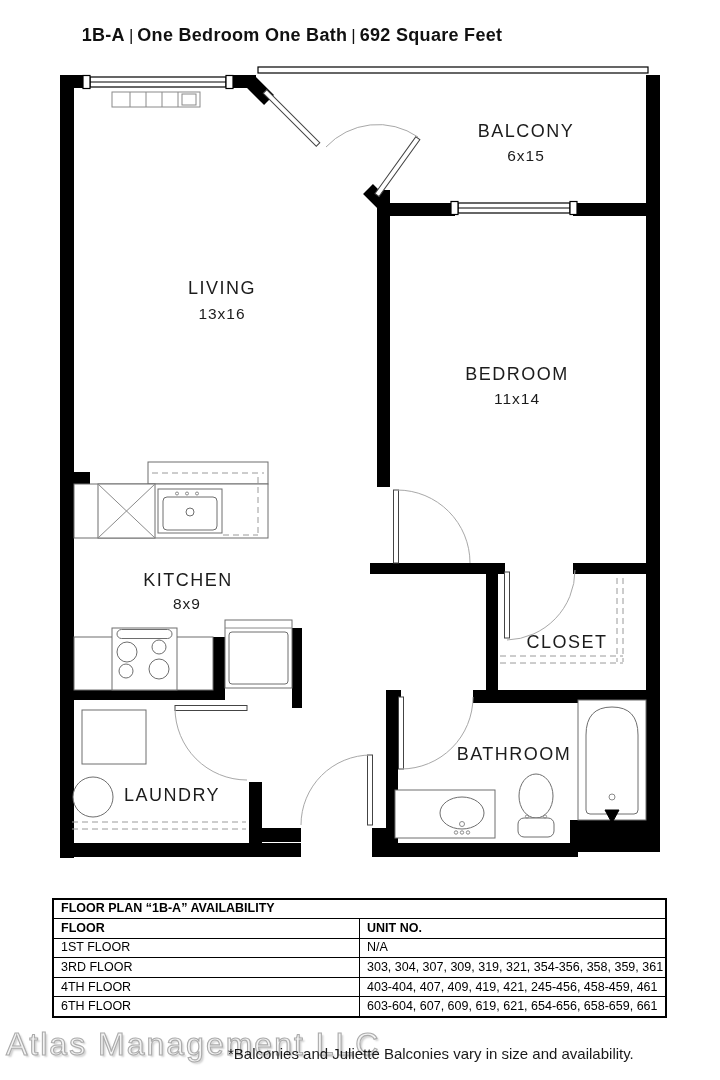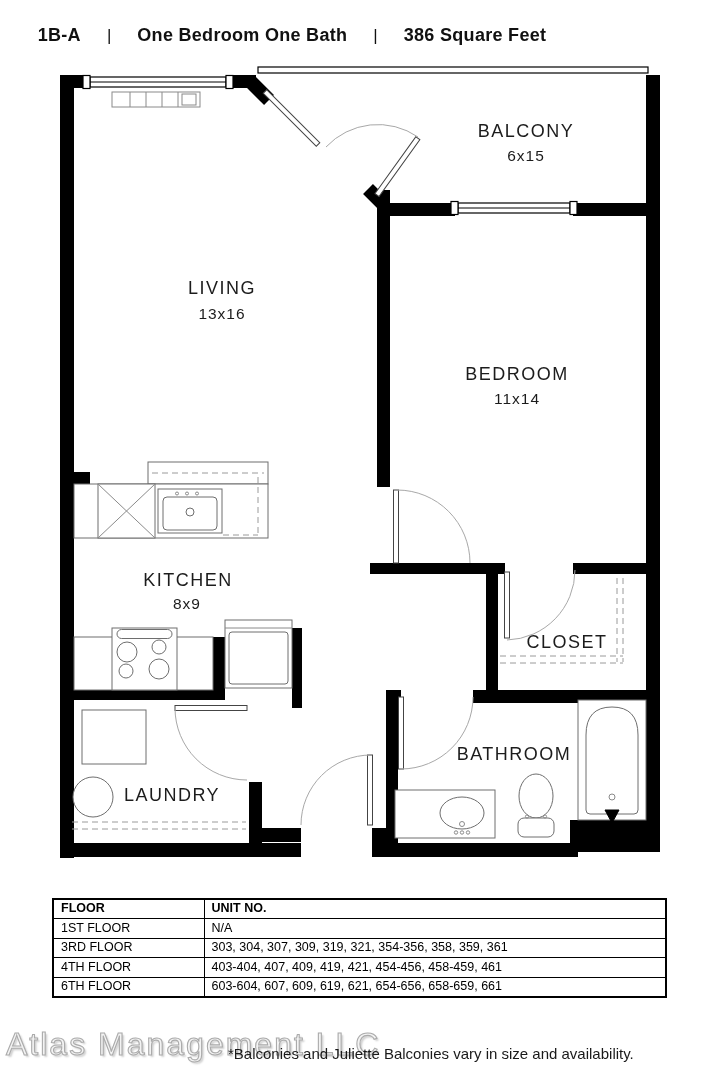--- a/index.html
+++ b/index.html
@@ -1,20 +1,20 @@
 <!DOCTYPE html>
 <html><head>
 <meta charset="utf-8">
 <style>
   * { margin:0; padding:0; box-sizing:border-box; }
   html,body { width:720px; height:1080px; background:#ffffff; font-family:"Liberation Sans", sans-serif; }
   #page { position:relative; width:720px; height:1080px; background:#fff; overflow:hidden; }
 
   
-  .title-bar { position:absolute; top:25px; left:0; width:584px; display:flex; justify-content:center; align-items:baseline; gap:26px; }
+  .title-bar { position:absolute; top:25px; left:0; width:584px; display:flex; justify-content:center; align-items:baseline; gap:4px; }
   .title-bar .t-bold { font-size:18px; font-weight:bold; color:#111; letter-spacing:.3px; }
   .title-bar .t-sep  { font-size:17px; font-weight:400; color:#111; }
 
   
   #plan { position:absolute; top:60px; left:0; }
   .walls        { fill:#000; stroke:none; }
   .wall-line    { stroke:#000; stroke-width:14; fill:none; }
   .win          { fill:#fff; stroke:#000; stroke-width:1.2; }
   .win-mid      { stroke:#000; stroke-width:1; }
   .door-leaf    { fill:#fff; stroke:#444; stroke-width:1; }
@@ -39,21 +39,21 @@
 </head>
 <body>
 
 <div id="page">
 
   <div class="title-bar">
     <span class="t-bold">1B-A</span>
     <span class="t-sep">|</span>
     <span class="t-bold">One Bedroom One Bath</span>
     <span class="t-sep">|</span>
-    <span class="t-bold">386 Square Feet</span>
+    <span class="t-bold">692 Square Feet</span>
   </div>
 
   <svg id="plan" width="720" height="815" viewBox="0 60 720 815">
 
     <g class="walls">
       <rect x="60" y="75" width="14" height="783"></rect>
       <rect x="60" y="75" width="28" height="13"></rect>
       <rect x="226" y="75" width="30" height="13"></rect>
       <rect x="377" y="203" width="78" height="13"></rect>
       <rect x="573" y="203" width="87" height="13"></rect>
@@ -216,34 +216,37 @@
       <text class="room-dims" x="187" y="609">8x9</text>
       <text class="room-name" x="567" y="648">CLOSET</text>
       <text class="room-name" x="514" y="760">BATHROOM</text>
       <text class="room-name" x="172" y="801">LAUNDRY</text>
     </g>
   </svg>
 
   <table class="avail">
     <tbody>
       <tr>
+        <th class="span-head" colspan="2">FLOOR PLAN “1B-A” AVAILABILITY</th>
+      </tr>
+      <tr>
         <th class="col-level">FLOOR</th>
         <th>UNIT NO.</th>
       </tr>
       <tr>
         <td class="col-level">1ST FLOOR</td>
         <td>N/A</td>
       </tr>
       <tr>
         <td class="col-level">3RD FLOOR</td>
         <td>303, 304, 307, 309, 319, 321, 354-356, 358, 359, 361</td>
       </tr>
       <tr>
         <td class="col-level">4TH FLOOR</td>
-        <td>403-404, 407, 409, 419, 421, 454-456, 458-459, 461</td>
+        <td>403-404, 407, 409, 419, 421, 245-456, 458-459, 461</td>
       </tr>
       <tr>
         <td class="col-level">6TH FLOOR</td>
         <td>603-604, 607, 609, 619, 621, 654-656, 658-659, 661</td>
       </tr>
     </tbody>
   </table>
 
   <div class="watermark">Atlas Management LLC</div>
   <div class="note">*Balconies and Juliette Balconies vary in size and availability.</div>

